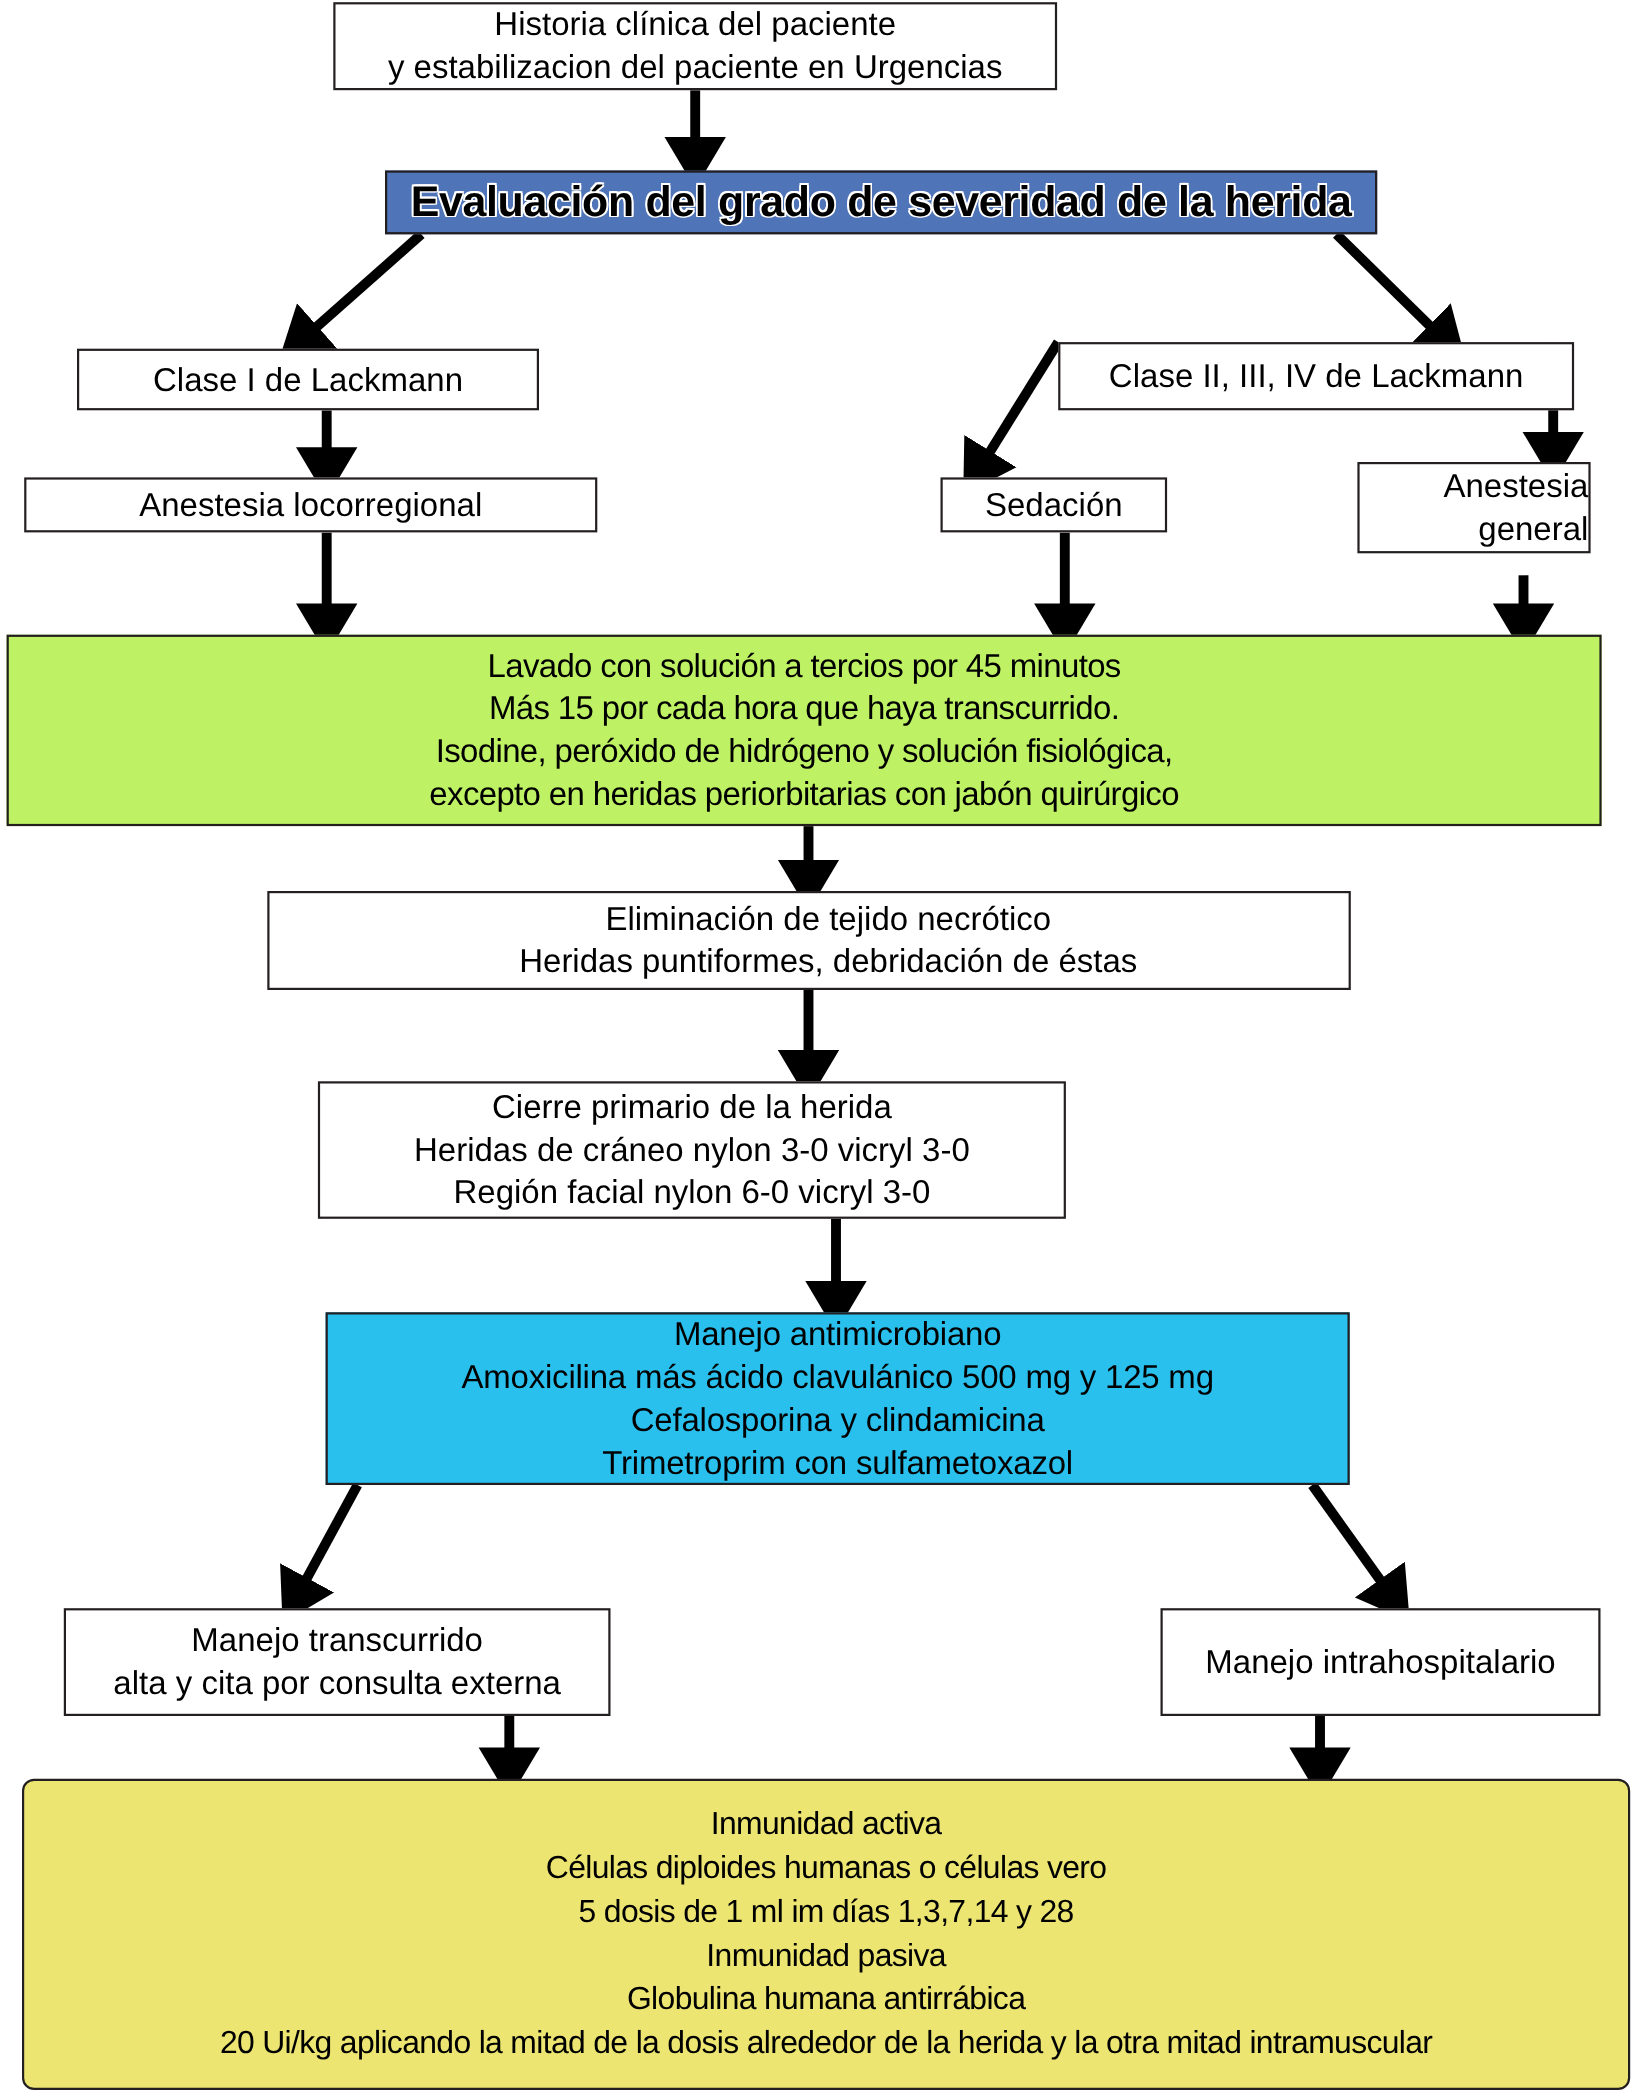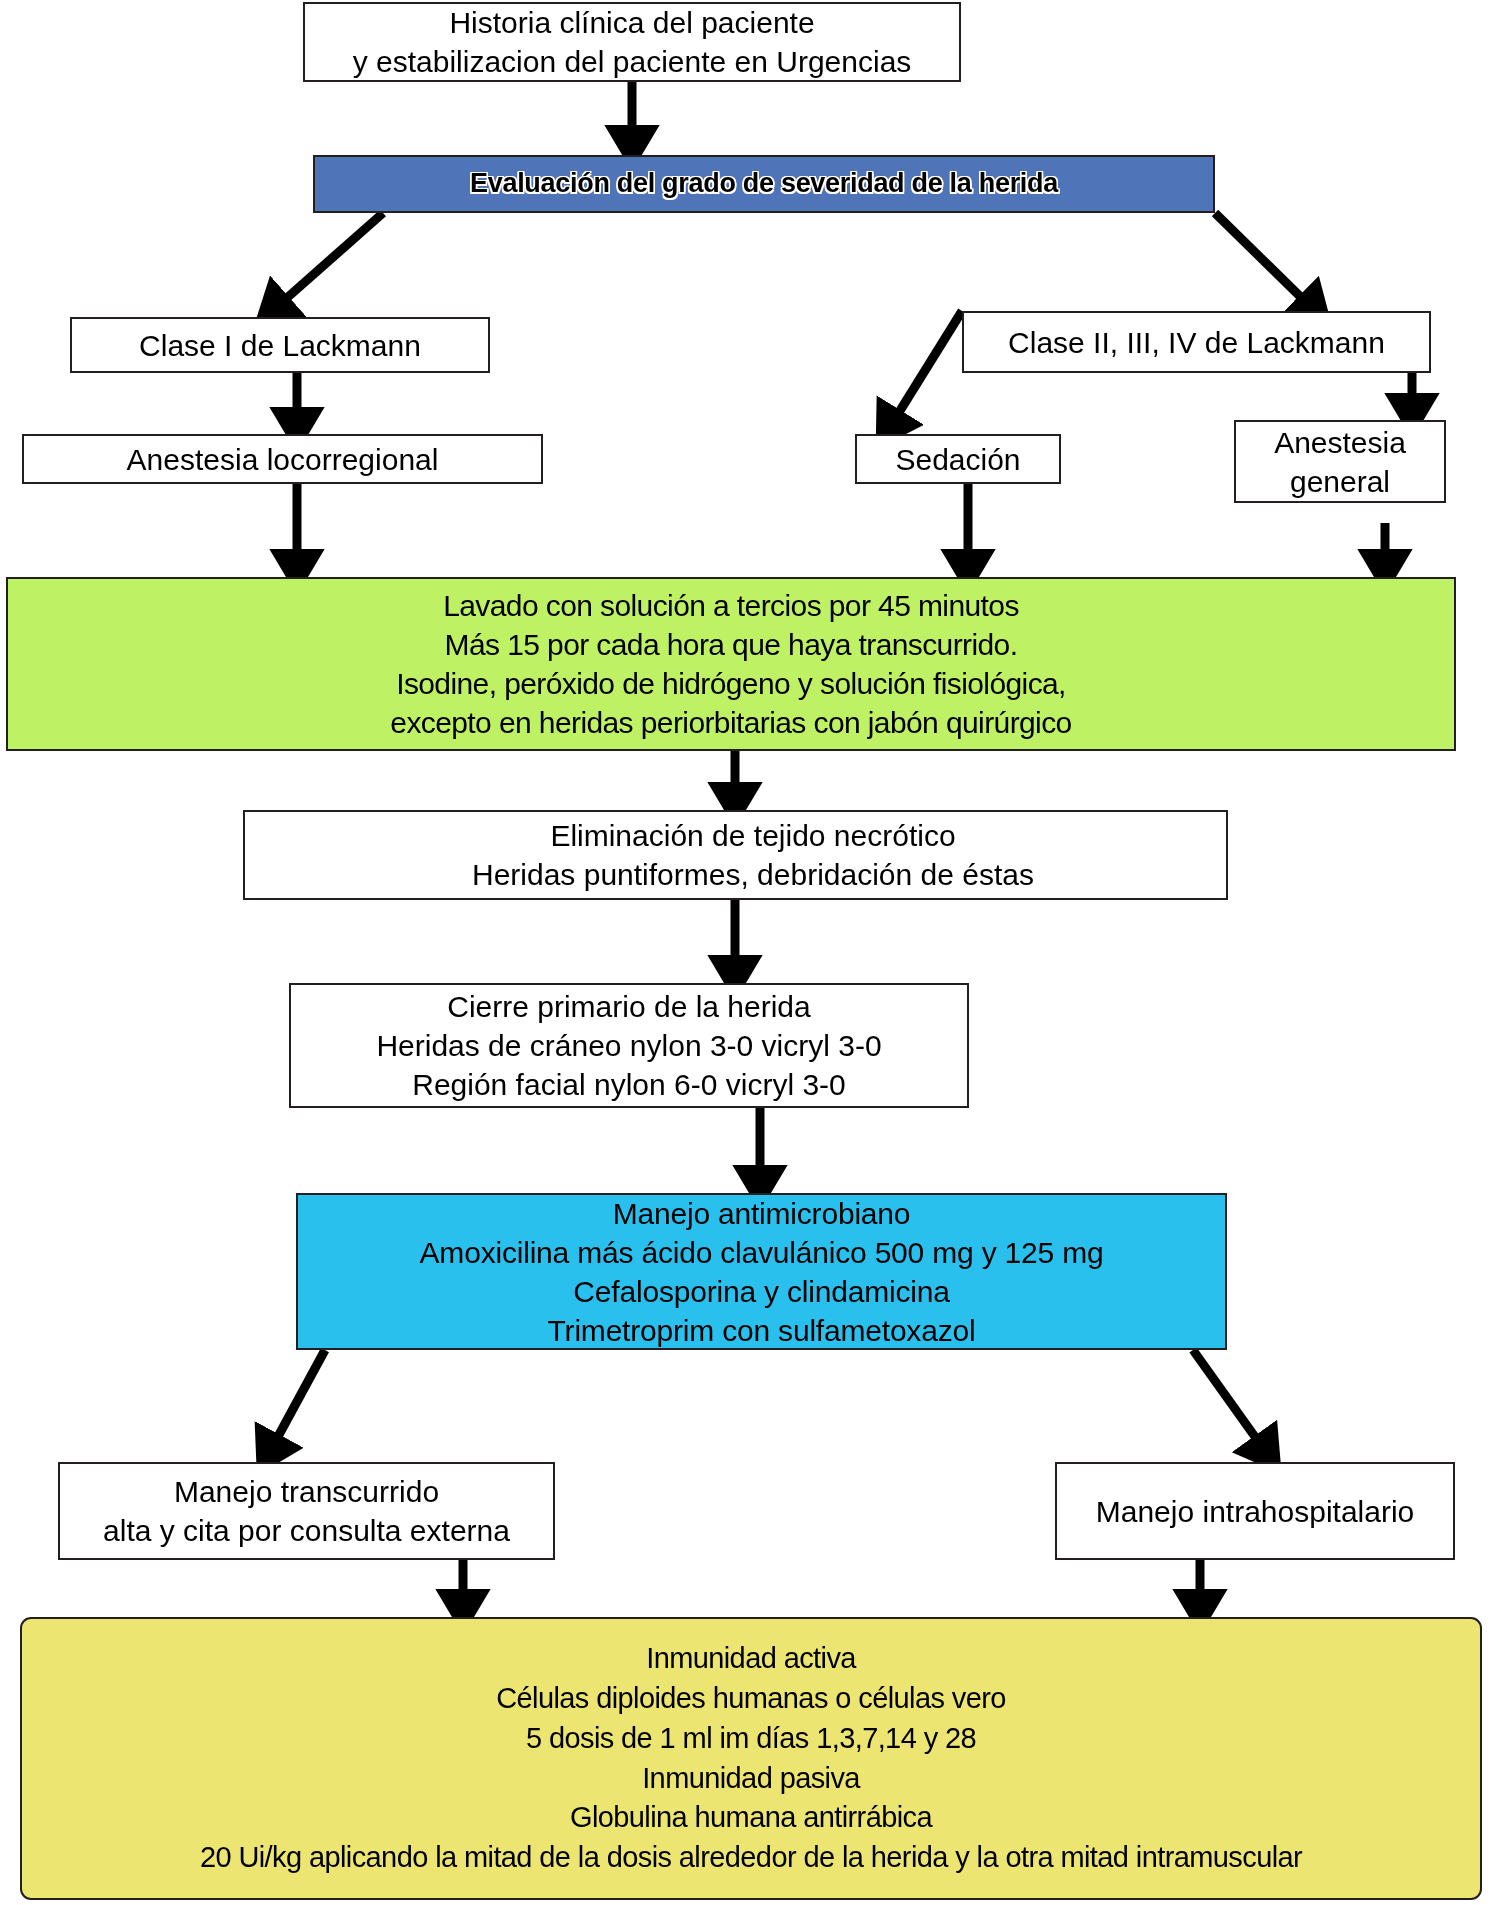--- a/index.html
+++ b/index.html
@@ -31,27 +31,28 @@
     font-size: 30px;
     line-height: 1.30;
     z-index: 3;
     white-space: nowrap;
   }
   .node .ln { display: block; }
 
   .node.blue {
     background: #4f74b8;
     font-weight: bold;
-    font-size: 27px;
+    font-size: 39px;
     letter-spacing: -0.3px;
     text-shadow:
       -1.5px -1.5px 0 #ffffff,  1.5px -1.5px 0 #ffffff,
       -1.5px  1.5px 0 #ffffff,  1.5px  1.5px 0 #ffffff,
       -1.5px 0 0 #ffffff, 1.5px 0 0 #ffffff,
       0 -1.5px 0 #ffffff, 0 1.5px 0 #ffffff;
+    margin-left: 37px;
   }
   .node.orange { background: #bef264; letter-spacing: -0.6px; }
   .node.cyan   { background: #29c0ee; letter-spacing: -0.2px; margin-left: 32px; }
   .node.yellow { background: #ede571; letter-spacing: -0.6px; }
 
   
   svg#arrows {
     position: absolute;
     left: 0; top: 0;
     width: 1502px;
@@ -123,21 +124,21 @@
   </div>
 
   <div class="node" style="left:22px; top:434px; width:521px; height:50px;">
     <span class="ln">Anestesia locorregional</span>
   </div>
 
   <div class="node" style="left:855px; top:434px; width:206px; height:50px;">
     <span class="ln">Sedación</span>
   </div>
 
-  <div class="node" style="left:1234px; top:420px; width:212px; height:83px;">
+  <div class="node" style="left:1234px; top:420px; width:212px; height:83px;align-items:flex-end;">
     <span class="ln">Anestesia</span>
     <span class="ln">general</span>
   </div>
 
   <div class="node orange" style="left:6px; top:577px; width:1450px; height:174px;">
     <span class="ln">Lavado con solución a tercios por 45 minutos</span>
     <span class="ln">Más 15 por cada hora que haya transcurrido.</span>
     <span class="ln">Isodine, peróxido de hidrógeno y solución fisiológica,</span>
     <span class="ln">excepto en heridas periorbitarias con jabón quirúrgico</span>
   </div>

